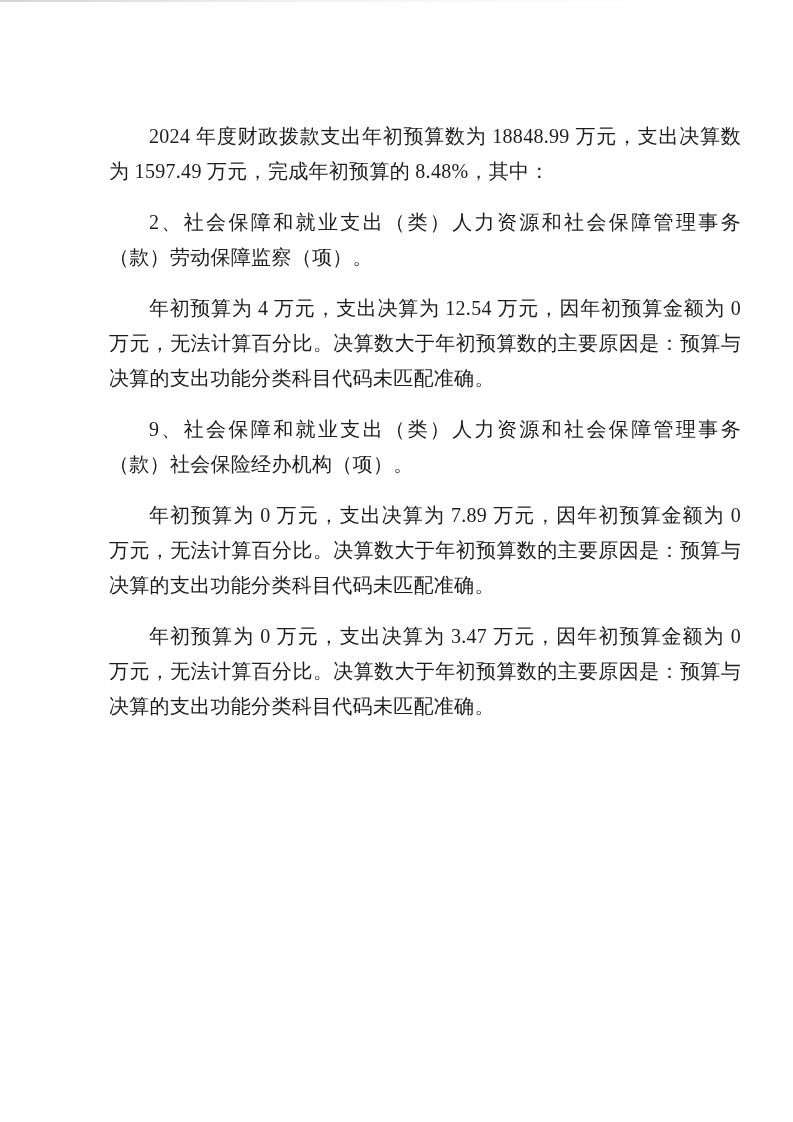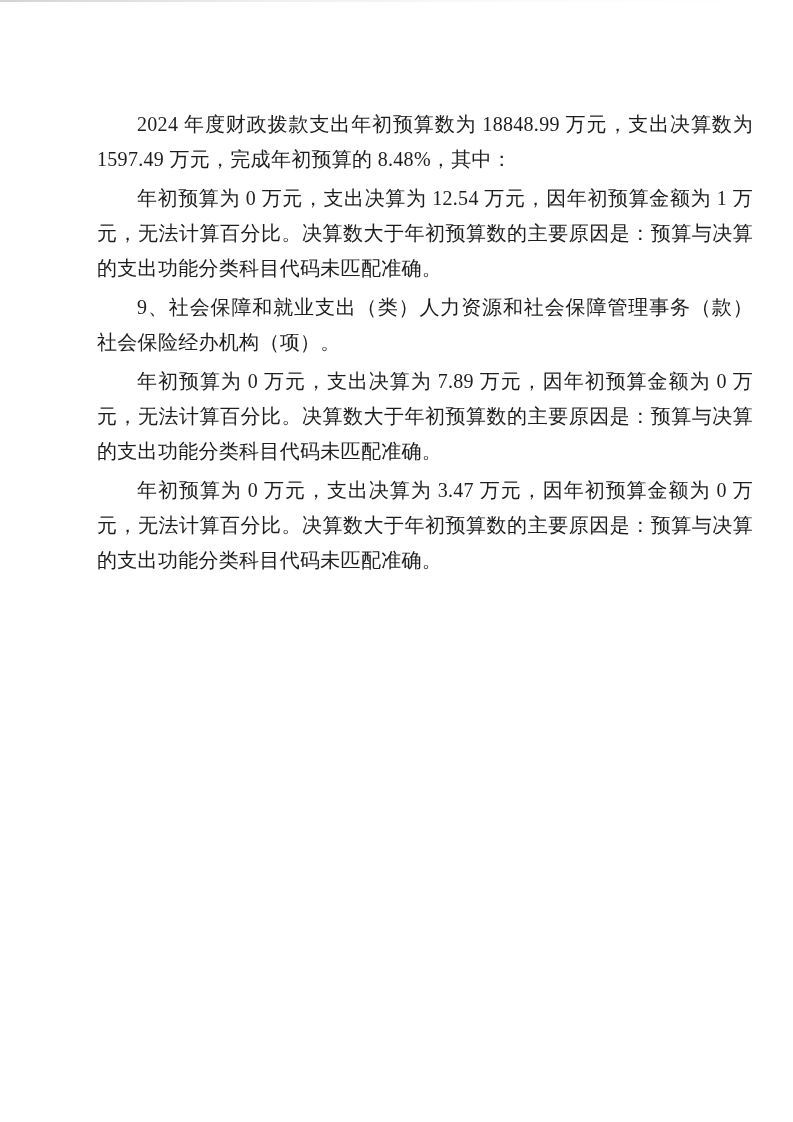--- a/index.html
+++ b/index.html
@@ -30,30 +30,31 @@
     top: 103px;
     color: #1d1d1d;
     font-family: "Liberation Serif", "DejaVu Serif", serif;
     font-size: 20px;
     line-height: 35px;
     text-align: justify;
     text-justify: inter-ideograph;
     letter-spacing: 0.3px;
   }
   .doc-body p {
-    margin: 4px;
+    margin: 16px;
     padding: 0;
     text-indent: 2em;
   }
 </style>
 </head>
 <body>
 
 <div class="page">
   <div class="scan-edge"></div>
   <div class="doc-body">
     <p>2024 年度财政拨款支出年初预算数为 18848.99 万元，支出决算数为 1597.49 万元，完成年初预算的 8.48%，其中：</p>
-    <p>年初预算为 0 万元，支出决算为 12.54 万元，因年初预算金额为 1 万元，无法计算百分比。决算数大于年初预算数的主要原因是：预算与决算的支出功能分类科目代码未匹配准确。</p>
+    <p>2、社会保障和就业支出（类）人力资源和社会保障管理事务（款）劳动保障监察（项）。</p>
+    <p>年初预算为 4 万元，支出决算为 12.54 万元，因年初预算金额为 0 万元，无法计算百分比。决算数大于年初预算数的主要原因是：预算与决算的支出功能分类科目代码未匹配准确。</p>
     <p>9、社会保障和就业支出（类）人力资源和社会保障管理事务（款）社会保险经办机构（项）。</p>
     <p>年初预算为 0 万元，支出决算为 7.89 万元，因年初预算金额为 0 万元，无法计算百分比。决算数大于年初预算数的主要原因是：预算与决算的支出功能分类科目代码未匹配准确。</p>
     <p>年初预算为 0 万元，支出决算为 3.47 万元，因年初预算金额为 0 万元，无法计算百分比。决算数大于年初预算数的主要原因是：预算与决算的支出功能分类科目代码未匹配准确。</p>
   </div>
 </div>
 
 </body></html>

